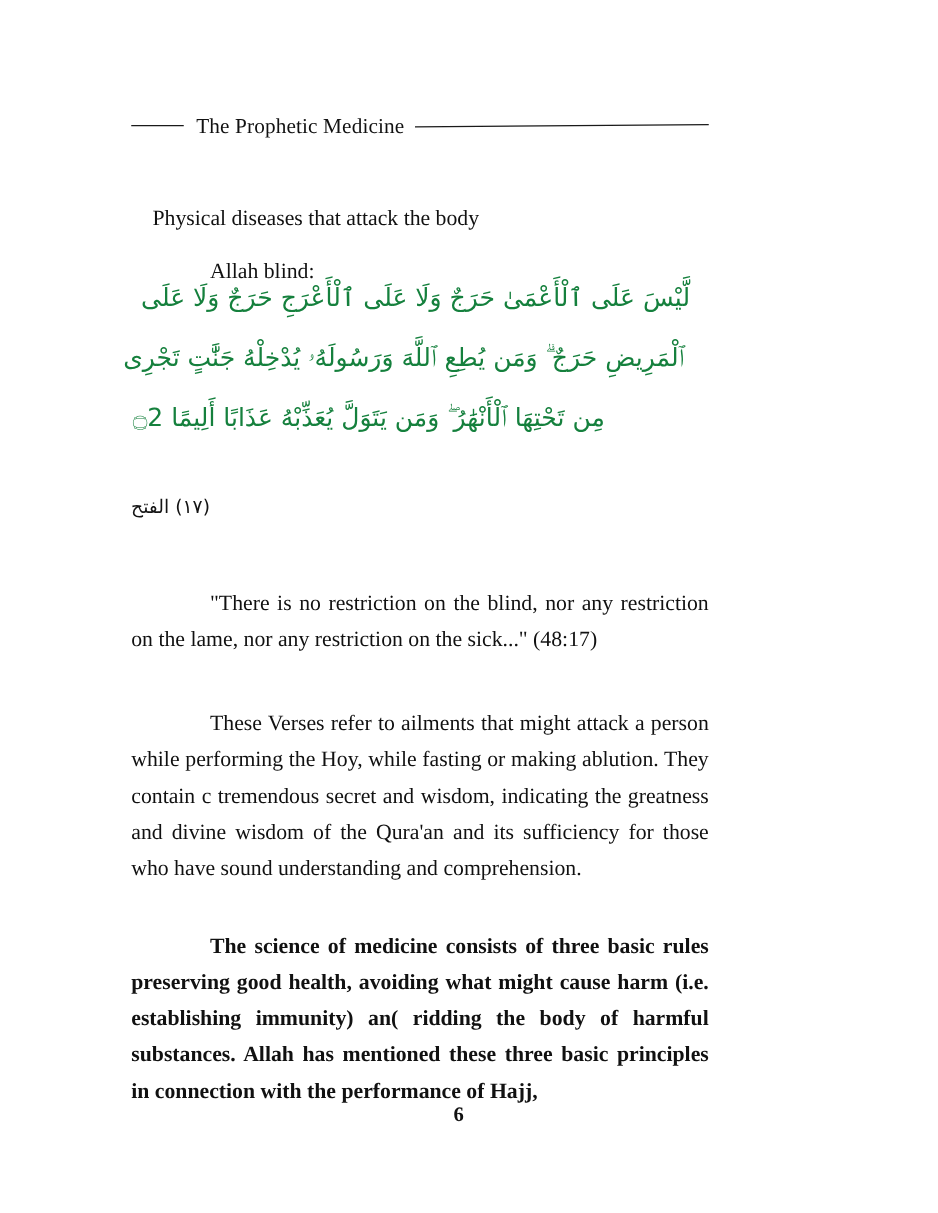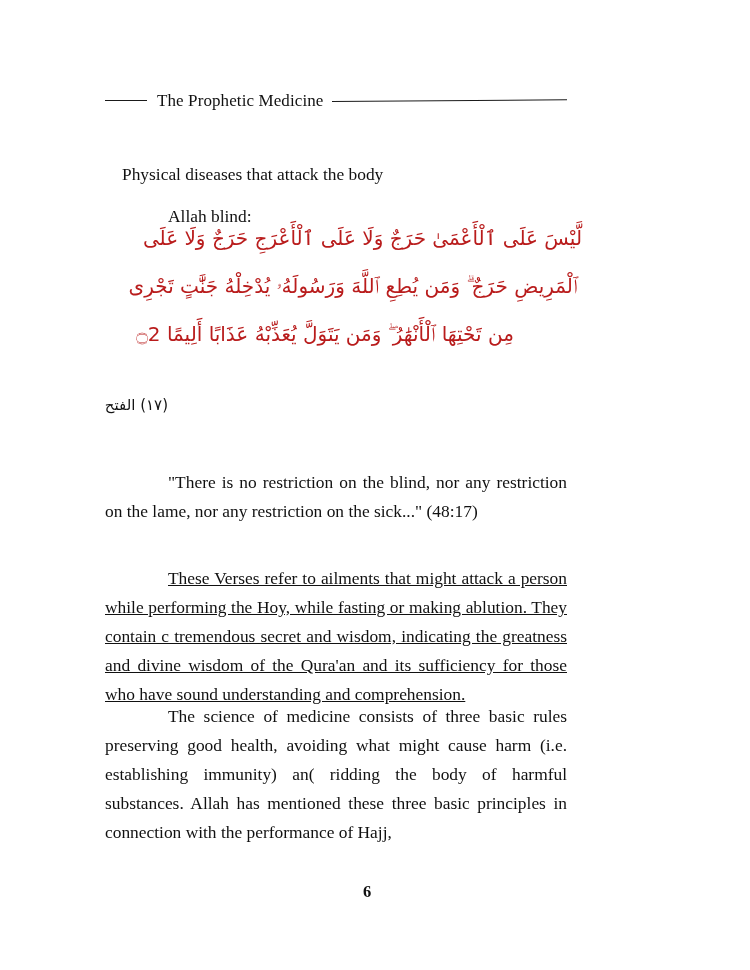--- a/index.html
+++ b/index.html
@@ -76,27 +76,27 @@
   p.para.indent { text-indent: 17px; }
   p.para.indent-lg { text-indent: 63px; }
   p.para.flush { text-align: left; }
 
   .line-physical { position: absolute; top: 138px; }
   .line-allah    { position: absolute; top: 180px; }
 
   
   .quran {
     position: absolute;
-    left: 122px;
+    left: 92px;
     top: 214px;
     width: 462px;
     direction: rtl;
     text-align: center;
     font-family: "DejaVu Sans", "Liberation Sans", sans-serif;
-    color: #b91c1c;
+    color: #15803d;
   }
   .quran-line {
     font-size: 20px;
     line-height: 48px;
     white-space: nowrap;
     letter-spacing: 0.2px;
   }
   .quran-line.l1 { text-align: right; padding-right: 2px; }
   .quran-line.l2 { text-align: center; }
   .quran-line.l3 { text-align: center; padding-right: 56px; }
@@ -109,22 +109,22 @@
     direction: rtl;
     text-align: right;
     font-family: "DejaVu Sans", "Liberation Sans", sans-serif;
     font-size: 15px;
     color: #141414;
     transform: scaleX(-1);
   }
   .citation > span { display: inline-block; transform: scaleX(-1); }
 
   .blk-translation { top: 446px; }
-  .blk-verses      { top: 542px; text-decoration: underline; }
-  .blk-science     { top: 680px; }
+  .blk-verses      { top: 542px; }
+  .blk-science     { top: 720px; font-weight: bold; }
 
   
   .folio {
     position: absolute;
     top: 882px;
     left: 0;
     width: 750px;
     text-align: center;
     font-size: 16.5px;
     font-weight: bold;

